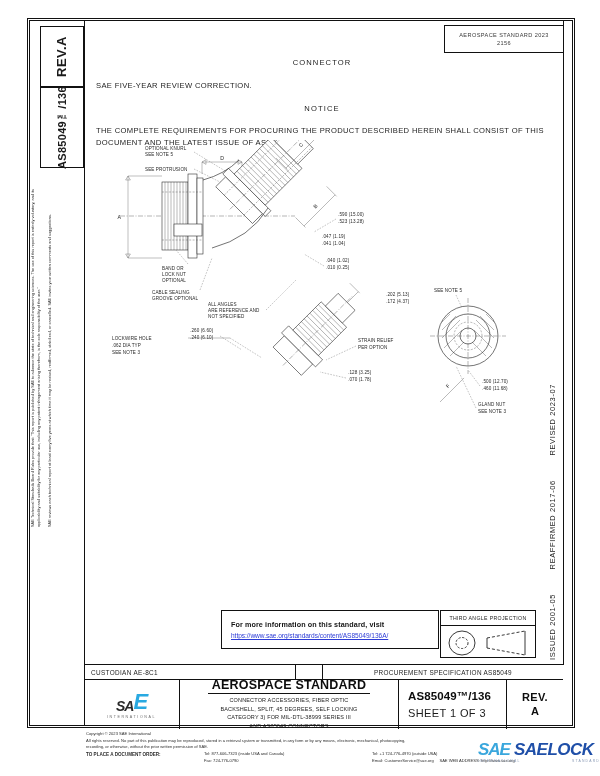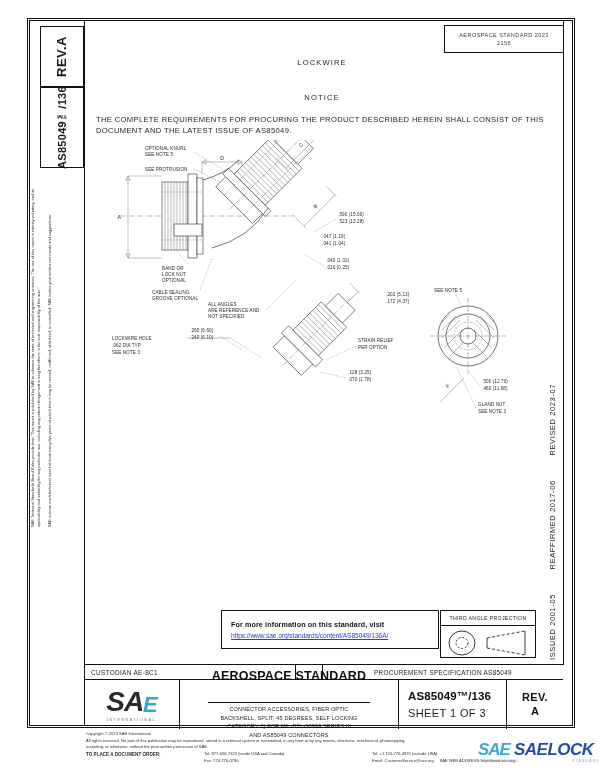--- a/index.html
+++ b/index.html
@@ -96,32 +96,32 @@
            font-size:6.4px;letter-spacing:.35px;color:#1c1c1c;border-right:1px solid #111;}
   .tb-mid{width:26px;border-right:1px solid #111;}
   .tb-proc{flex:1;display:flex;align-items:center;justify-content:center;
            font-size:6.4px;letter-spacing:.3px;color:#1c1c1c;}
   #tb-row2{display:flex;height:49px;}
   .tb-logo{width:96px;border-right:1px solid #111;display:flex;flex-direction:column;
            align-items:center;justify-content:center;box-sizing:border-box;}
   .tb-title{flex:1;border-right:1px solid #111;display:flex;flex-direction:column;
             align-items:center;justify-content:center;box-sizing:border-box;padding:2px 4px;}
   .tb-title .big{font-size:12.5px;font-weight:bold;letter-spacing:.2px;color:#0d0d0d;
-                 border-bottom:1px solid #111;padding:0 4px 19px;margin-bottom:2px;line-height:1.05;}
+                 border-bottom:1px solid #111;padding:0 4px 1px;margin-bottom:2px;line-height:1.05;}
   .tb-title .sub{font-size:5.5px;letter-spacing:.15px;color:#1c1c1c;line-height:1.55;text-align:center;}
   .tb-num{width:108px;border-right:1px solid #111;display:flex;flex-direction:column;
           justify-content:center;padding-left:9px;box-sizing:border-box;}
   .tb-num .n1{font-size:11.5px;font-weight:bold;letter-spacing:.1px;color:#0d0d0d;margin-bottom:5px;}
   .tb-num .n2{font-size:11px;letter-spacing:.4px;color:#1c1c1c;}
   .tb-rev{width:56px;display:flex;flex-direction:column;align-items:center;justify-content:center;
           font-size:11px;font-weight:bold;letter-spacing:.3px;color:#0d0d0d;line-height:1.25;}
 
   
   .sae-mark{display:flex;align-items:flex-end;line-height:1;}
-  .sae-mark .s1{font-size:28px;font-weight:bold;font-style:italic;color:#2a2a2a;letter-spacing:-1px;}
+  .sae-mark .s1{font-size:14px;font-weight:bold;font-style:italic;color:#2a2a2a;letter-spacing:-1px;}
   .sae-mark .s2{font-size:22px;font-weight:bold;font-style:italic;color:#29a9e1;letter-spacing:-1px;}
   .sae-sub{font-size:3.6px;letter-spacing:1.6px;color:#6a6a6a;margin-top:2px;}
 
   
   #footer{position:absolute;left:86px;top:731px;width:500px;font-size:4.1px;line-height:1.6;color:#2e2e2e;}
   #footer .bold{font-weight:bold;font-size:4.6px;}
   #footer .row{display:flex;}
   #footer .c1{width:118px;}
   #footer .c2{width:168px;}
   #footer .c3{flex:1;}
@@ -165,22 +165,23 @@
     <span>REAFFIRMED 2017-06</span>
     <span>REVISED 2023-07</span>
   </div>
 
   <div class="frame" id="as-box">
     <div>AEROSPACE STANDARD 2023</div>
     <div>2156</div>
   </div>
 
   <div id="hdr">
-    <p class="hdr-center">LOCKWIRE</p>
+    <p class="hdr-center">CONNECTOR</p>
     <div class="gap-a"></div>
+    <p class="hdr-left">SAE FIVE-YEAR REVIEW CORRECTION.</p>
     <div class="gap-b"></div>
     <p class="hdr-center">NOTICE</p>
     <div class="gap-c"></div>
     <p class="hdr-left">THE COMPLETE REQUIREMENTS FOR PROCURING THE PRODUCT DESCRIBED HEREIN SHALL CONSIST OF THIS DOCUMENT AND THE LATEST ISSUE OF AS85049.</p>
   </div>
 
   <div id="drawing">
     <svg width="460" height="360" viewBox="0 0 460 360">
 
       <line class="ctr" x1="30" y1="76" x2="205" y2="76"></line>

